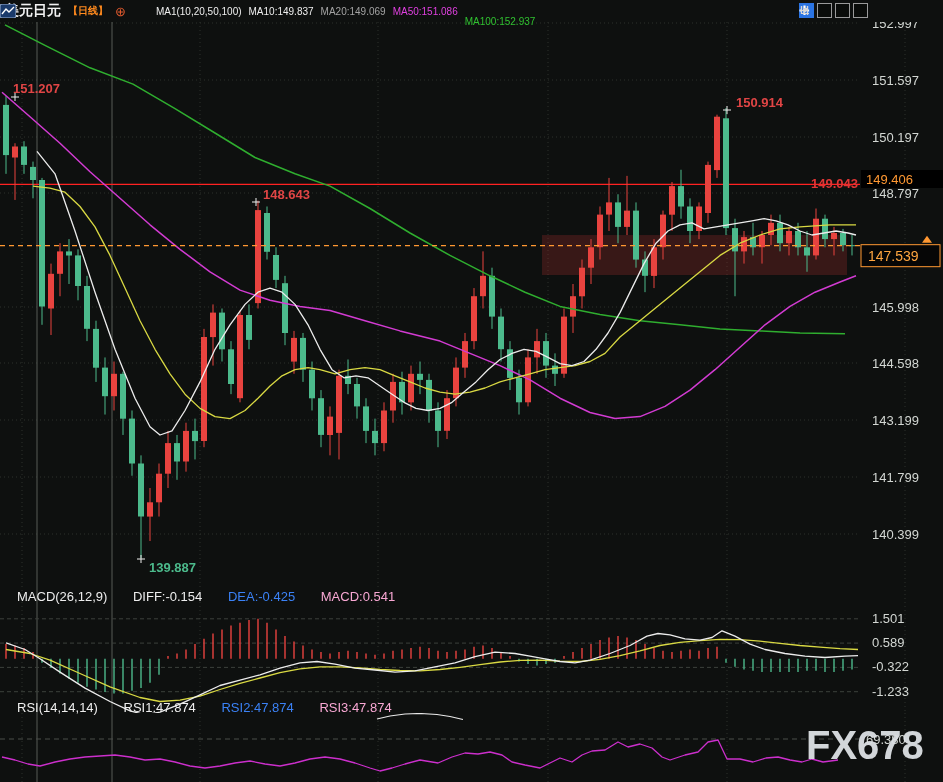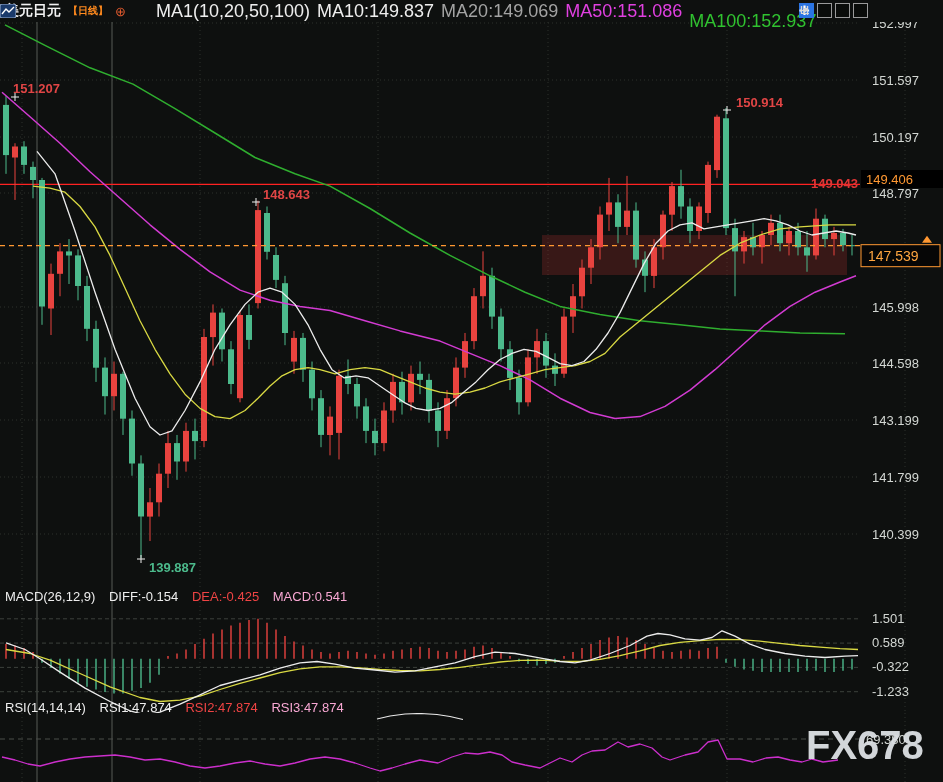--- a/index.html
+++ b/index.html
@@ -4,33 +4,33 @@
 <style>
   html,body{margin:0;padding:0;background:#0e100f;}
   body{width:943px;height:782px;position:relative;overflow:hidden;
        font-family:"Liberation Sans",sans-serif;}
   .topbar{position:absolute;left:0;top:0;width:943px;height:22px;display:flex;
           align-items:center;gap:7px;padding-left:5px;box-sizing:border-box;z-index:4;}
   .sym{color:#f2f2f2;font-size:14px;font-weight:bold;}
   .per{color:#ff8a1e;font-size:10px;font-weight:bold;}
   .target{color:#e05a2e;font-size:13px;line-height:1;}
   .chicon{width:16px;height:14px;display:inline-block;}
-  .malab{font-size:18px;}
+  .malab{font-size:10px;}
   .ma1{color:#eeeeee;} .ma20{color:#a3a3a3;} .ma50{color:#e040e0;} .ma100{color:#30c230;margin-top:20px;}
   .tools{position:absolute;right:75px;top:3px;display:flex;gap:3px;z-index:5;}
   .tool{width:15px;height:15px;box-sizing:border-box;display:flex;align-items:center;
         justify-content:center;cursor:pointer;}
   .tool.blue{background:#2b74e2;}
   .tool.framed{border:1px solid #9a9a9a;background:#0a0c0a;}
   svg{position:absolute;left:0;display:block;}
   svg text{font-family:"Liberation Sans",sans-serif;}
   .ax{fill:#d3d7d3;font-size:13px;}
   .row{position:absolute;left:5px;font-size:13px;z-index:4;white-space:nowrap;}
-  .row span{margin-right:10px;}
-  .w{color:#eeeeee;} .y{color:#ef4444;} .m{color:#f9a8d4;}
+  .row span{margin-right:10px;margin-left:12px;}
+  .w{color:#eeeeee;} .y{color:#3b82f6;} .m{color:#f9a8d4;}
   .watermark{position:absolute;left:806px;top:723px;font-size:40px;font-weight:600;
              color:#dde1e4;opacity:.95;z-index:6;letter-spacing:0px;}
 </style>
 </head>
 <body>
 
 <div class="topbar">
   <span class="sym">美元日元</span>
   <span class="per">【日线】</span>
   <span class="target">⊕</span>

